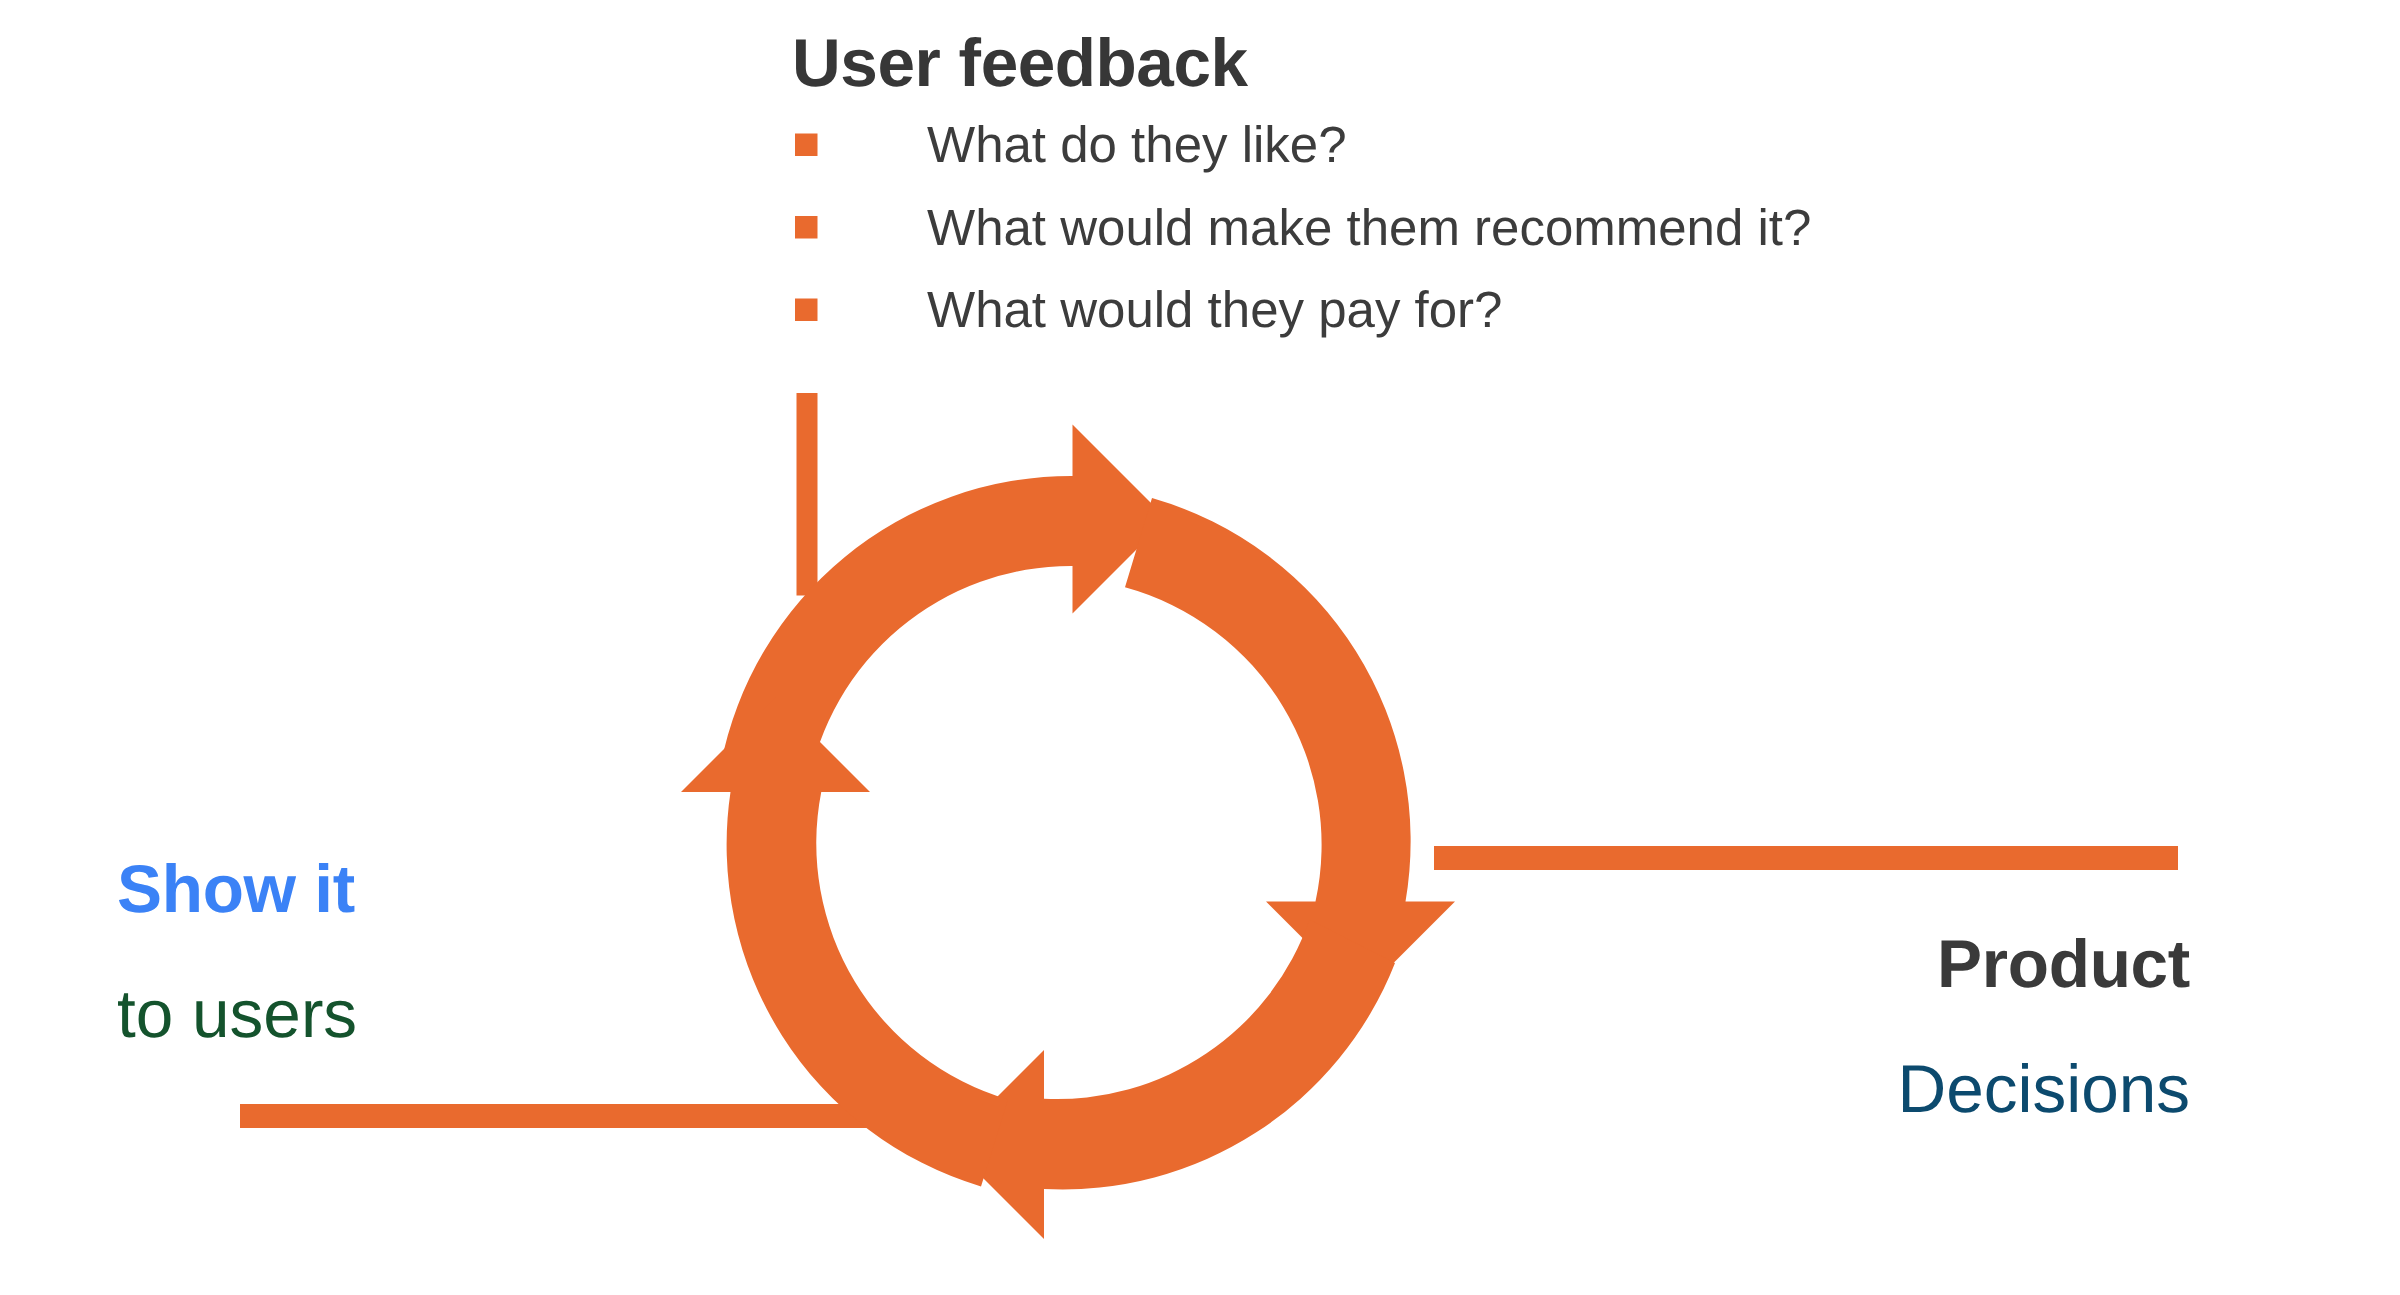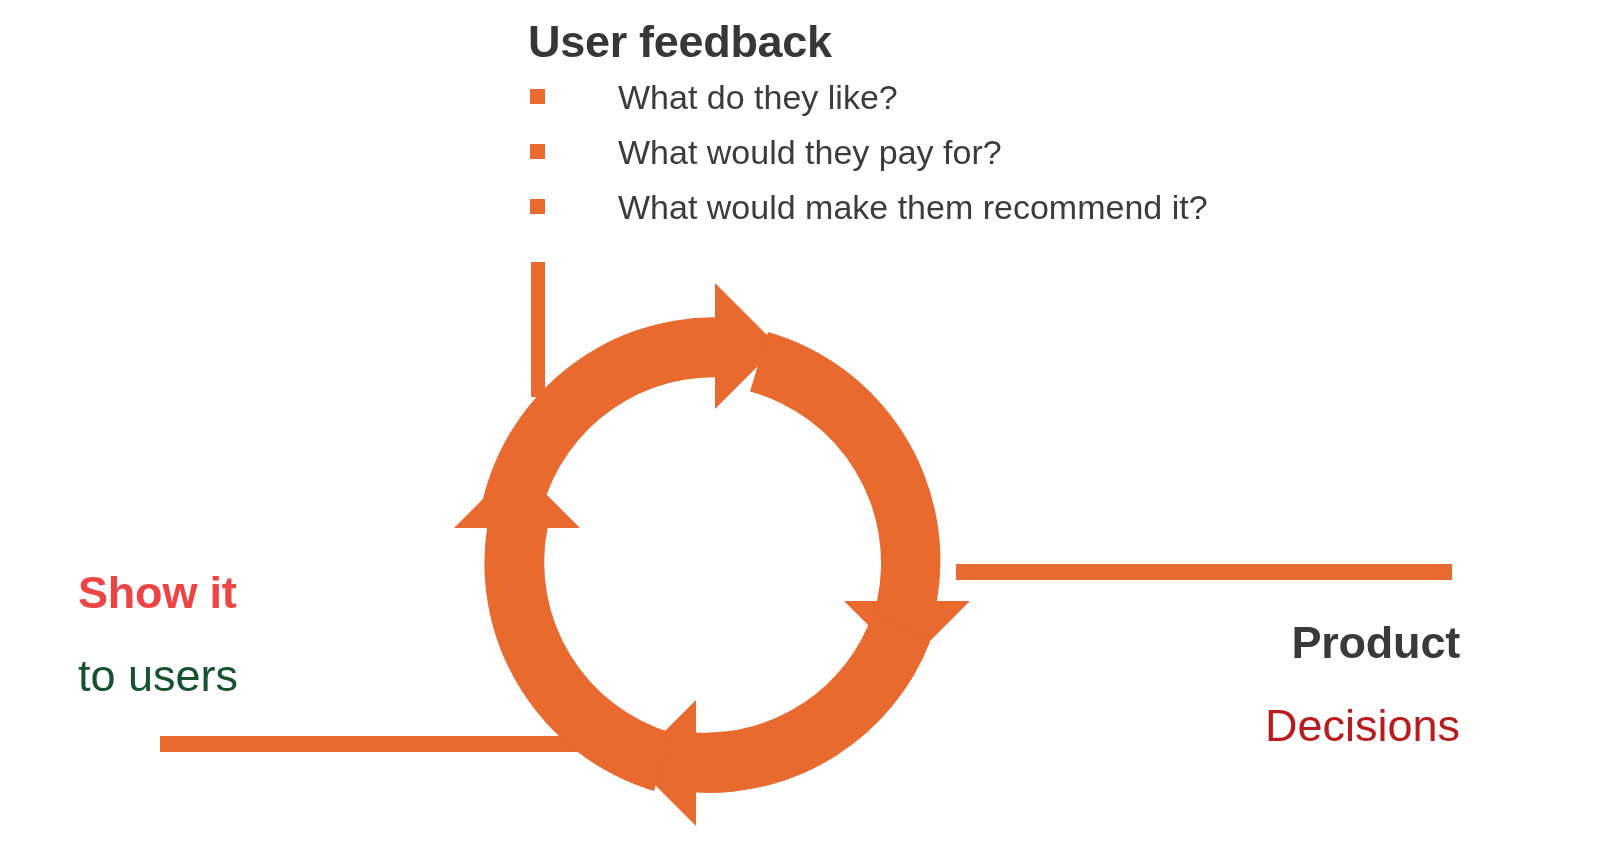--- a/index.html
+++ b/index.html
@@ -68,21 +68,21 @@
   .left-label {
     position: absolute;
     left: 78px;
     top: 570px;
     width: 420px;
     text-align: left;
   }
   .left-label-title {
     font-size: 45px;
     font-weight: bold;
-    color: #ef4444;
+    color: #3b82f6;
     line-height: 1.0;
     margin: 0;
     letter-spacing: -0.2px;
   }
   .left-label-sub {
     font-size: 45px;
     font-weight: 400;
     color: #14532d;
     line-height: 1.0;
     margin: 38px 0 0 0;
@@ -101,21 +101,21 @@
     font-size: 45px;
     font-weight: bold;
     color: #3a3a3a;
     line-height: 1.0;
     margin: 0;
     letter-spacing: -0.2px;
   }
   .right-label-sub {
     font-size: 45px;
     font-weight: 400;
-    color: #b91c1c;
+    color: #0c4a6e;
     line-height: 1.0;
     margin: 38px 0 0 0;
   }
 
   
   .connector {
     position: absolute;
     background: #e96a2e;
   }
   .connector-top-vertical {
@@ -157,25 +157,25 @@
 
   <div class="feedback-block">
     <h1 class="feedback-title">User feedback</h1>
     <ul class="feedback-list">
       <li class="feedback-item">
         <span class="bullet-square"></span>
         <span class="feedback-item-text">What do they like?</span>
       </li>
       <li class="feedback-item">
         <span class="bullet-square"></span>
-        <span class="feedback-item-text">What would they pay for?</span>
+        <span class="feedback-item-text">What would make them recommend it?</span>
       </li>
       <li class="feedback-item">
         <span class="bullet-square"></span>
-        <span class="feedback-item-text">What would make them recommend it?</span>
+        <span class="feedback-item-text">What would they pay for?</span>
       </li>
     </ul>
   </div>
 
   <div class="connector connector-top-vertical"></div>
   <div class="connector connector-left-horizontal"></div>
   <div class="connector connector-right-horizontal"></div>
 
   <div class="left-label">
     <div class="left-label-title">Show it</div>

